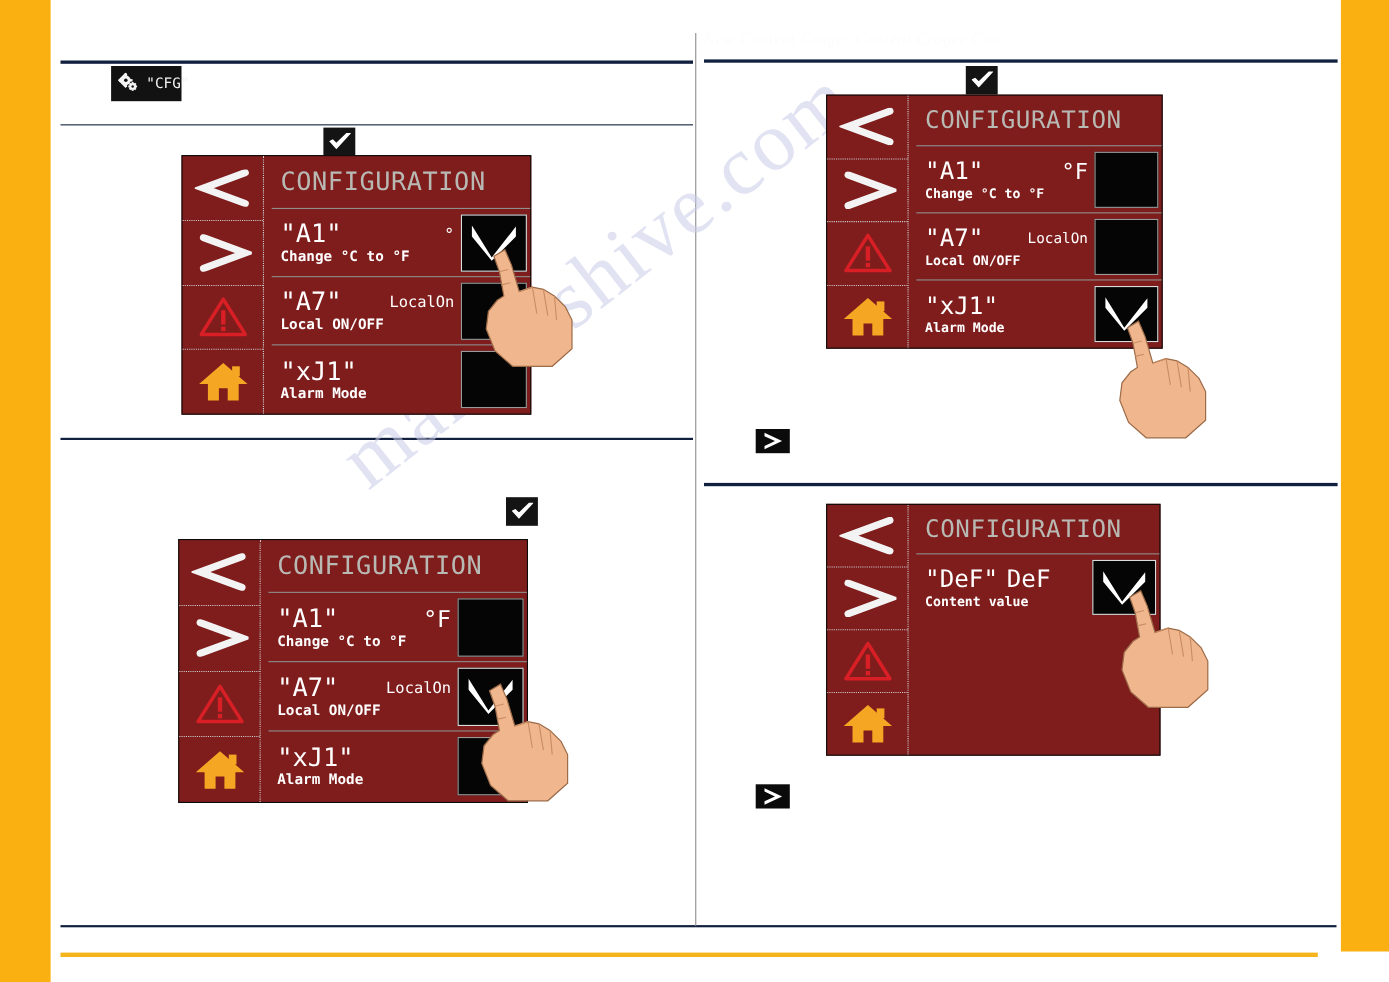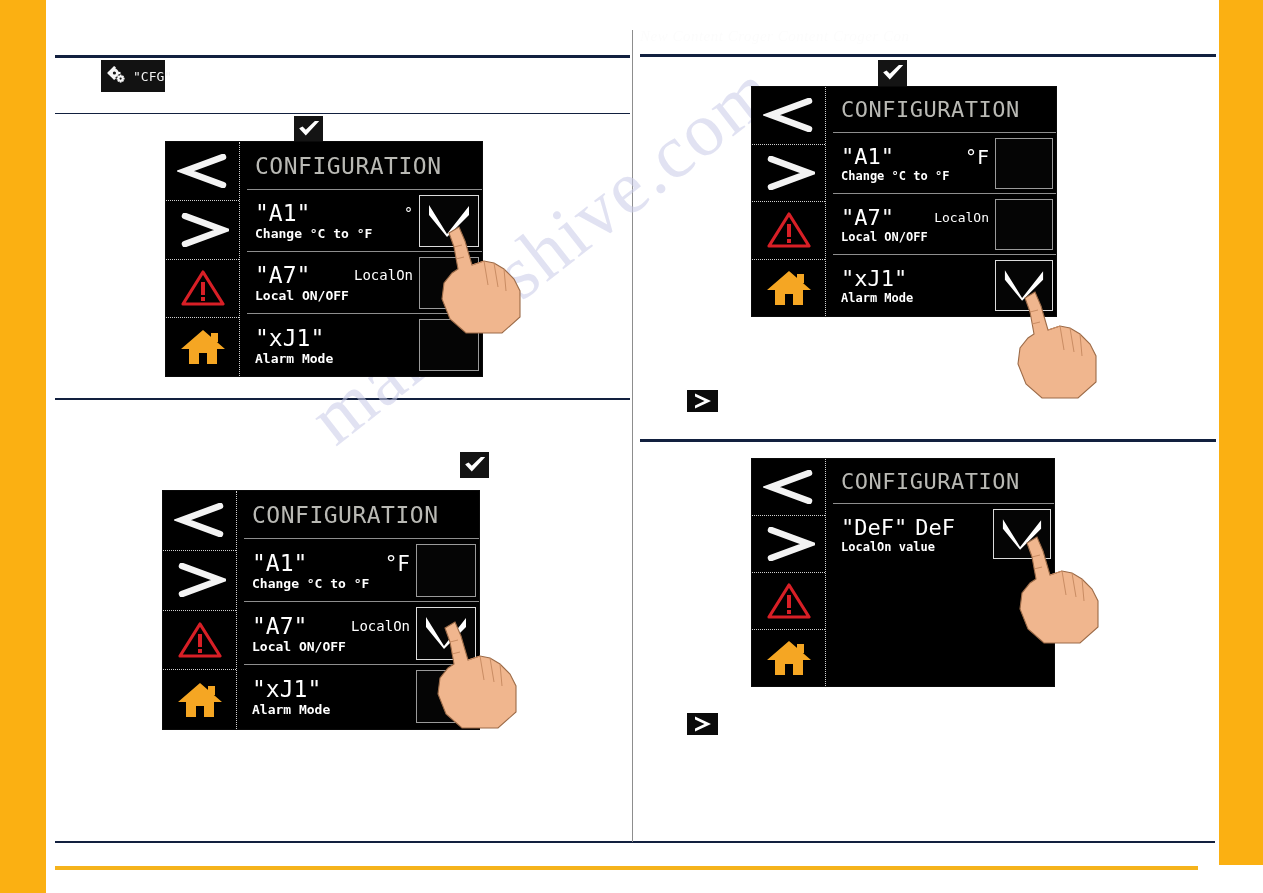--- a/index.html
+++ b/index.html
@@ -57,21 +57,21 @@
   }
 
   
   .next-badge{
     position:absolute;width:31px;height:22px;background:#0b0b0b;
     display:flex;align-items:center;justify-content:center;
   }
 
   
   .device{
-    position:absolute;background:#000000;
+    position:absolute;background:#7f1d1d;
     display:flex;box-sizing:border-box;
     border:1px solid #0a0a0a;
   }
   .dev-side{
     width:74px;flex:0 0 74px;
     display:flex;flex-direction:column;
     box-sizing:border-box;
     border-right:1px dotted #cfcfcf;
   }
   .dev-side .sbtn{
@@ -432,21 +432,21 @@
       </div>
     </div>
     <div class="dev-body">
       <div class="dev-title" style="height:45px;font-size:22px;padding-left:8px;">CONFIGURATION</div>
       <div class="dev-row last" style="height:60px;">
         <div class="row-text" style="padding-left:8px;">
           <div class="row-line1" style="font-size:22px;">
             <span class="code">"DeF"</span>
             <span class="val" style="font-size:22px;top:0;margin-left:8px;">DeF</span>
           </div>
-          <div class="row-line2" style="font-size:12px;">LocalOn value</div>
+          <div class="row-line2" style="font-size:12px;">Content value</div>
         </div>
         <div class="row-btn active" style="width:58px;height:50px;margin-right:3px;">
           <svg width="42" height="35" viewBox="0 0 44 36">
               <path d="M2 2 L20 31 L42 3 L42 12 L20 34 L2 12 Z" fill="#ffffff"></path>
             </svg>
         </div>
       </div>
       <div style="flex:1;"></div>
     </div>
   </div>

